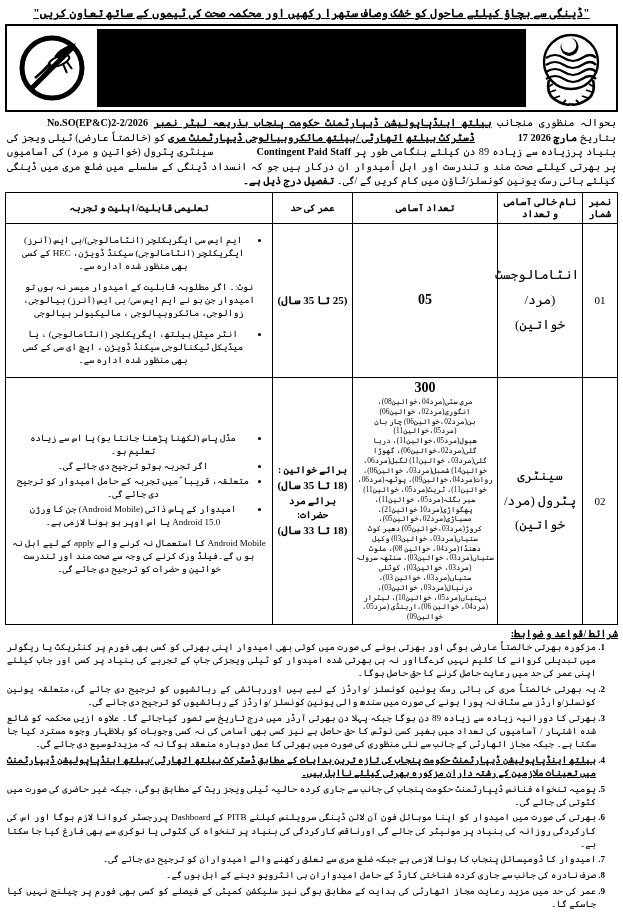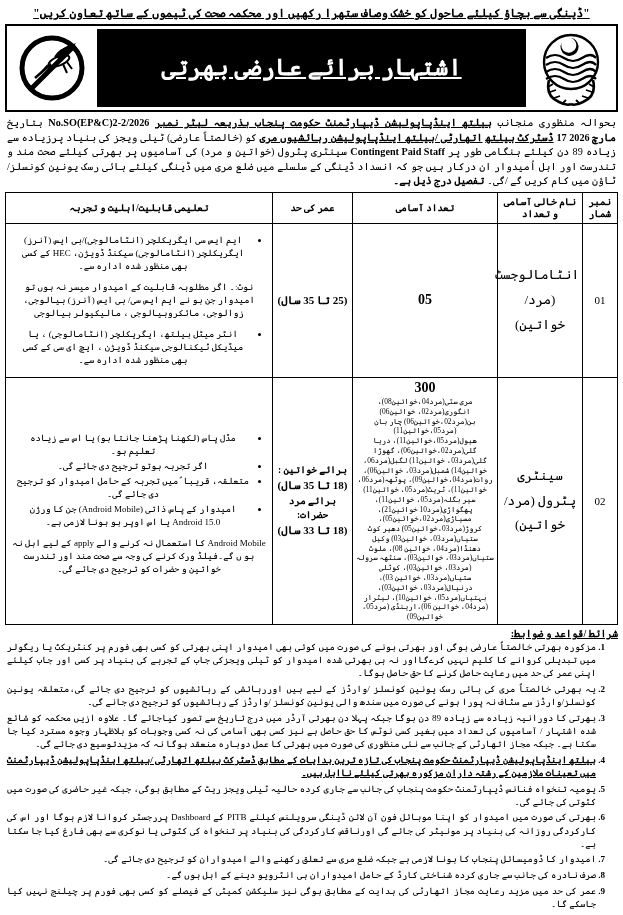--- a/index.html
+++ b/index.html
@@ -76,21 +76,21 @@
   }
 
   
   .intro {
     font-size: 10.2px;
     line-height: 1.42;
     text-align: justify;
     padding: 4px 2px 3px;
   }
   .intro .b { font-weight: bold; }
-  .ltr { direction: ltr; unicode-bidi: embed; display: inline-block; }
+  .ltr { direction: ltr; unicode-bidi: embed; display: inline-block; margin-left: 40px; }
 
   
   table.jobs {
     width: 100%;
     border-collapse: collapse;
     table-layout: fixed;
   }
   table.jobs th, table.jobs td {
     border: 1px solid #000;
     vertical-align: middle;
@@ -172,21 +172,20 @@
           <path d="M11 42 q9 -6 18 0 t18 0 t14 0" fill="none" stroke="#000" stroke-width="2.2"></path>
           <path d="M11 49 q9 -6 18 0 t18 0 t14 0" fill="none" stroke="#000" stroke-width="2.2"></path>
           <path d="M14 50 q-4 16 10 22 q8 4 12 2" fill="none" stroke="#000" stroke-width="2.6"></path>
           <path d="M58 50 q4 16 -10 22 q-8 4 -12 2" fill="none" stroke="#000" stroke-width="2.6"></path>
           <path d="M18 54 l-5 3 M21 60 l-6 2 M25 66 l-6 2 M31 70 l-4 4 M54 54 l5 3 M51 60 l6 2 M47 66 l6 2 M41 70 l4 4" stroke="#000" stroke-width="1.8"></path>
         </svg>
       </span>
     </div>
 
     <div class="title-cell">
-      <div class="title-main">اشتہار برائے عارضی بھرتی</div>
     </div>
 
     <div class="logo-cell">
       <span>
         <svg width="74" height="74" viewBox="0 0 74 74">
           <circle cx="37" cy="37" r="30" fill="none" stroke="#000" stroke-width="5"></circle>
           <line x1="16" y1="58" x2="58" y2="16" stroke="#000" stroke-width="5"></line>
           <g stroke="#000" stroke-width="2" fill="none">
             <ellipse cx="44" cy="30" rx="11" ry="4.5" transform="rotate(-22 44 30)"></ellipse>
             <path d="M36 33 L20 47" stroke-width="2.4"></path>
@@ -199,21 +198,21 @@
     </div>
   </div>
 
   <div class="intro">
     <span>بحوالہ منظوری منجانب</span>
     <span class="ub">ہیلتھ اینڈپاپولیشن ڈیپارٹمنٹ حکومت پنجاب بذریعہ لیٹر نمبر</span>
     <span class="ltr b">No.SO(EP&amp;C)2-2/2026</span>
     <span>بتاریخ</span>
     <span class="ltr b">17 مارچ 2026</span>
     <span class="ub">ڈسٹرکٹ ہیلتھ</span>
-    <span class="ub">اتھارٹی /ہیلتھ اینڈپاپولیشن رہائشیوں مری</span>
+    <span class="ub">اتھارٹی /ہیلتھ مائکروبیالوجی ڈیپارٹمنٹ مری</span>
     <span>کو (خالصتاً عارضی) ٹیلی ویجز کی بنیاد پرزیادہ سے زیادہ 89 دن کیلئے ہنگامی طور پر</span>
     <span class="ltr b">Contingent Paid Staff</span>
     <span>سینٹری پٹرول (خواتین و مرد) کی آسامیوں پر بھرتی کیلئے صحت مند و تندرست اور اہل اُمیدوار ان درکار ہیں جو کہ انسداد ڈینگی کے سلسلے میں ضلع مری میں ڈینگی کیلئے ہائی رسک یونین کونسلز/ٹاؤن میں کام کریں گے /گی۔</span>
     <span class="b">تفصیل درج ذیل ہے۔</span>
   </div>
 
   <table class="jobs">
     <thead>
       <tr>
         <th class="col-sr">نمبر شمار</th>

